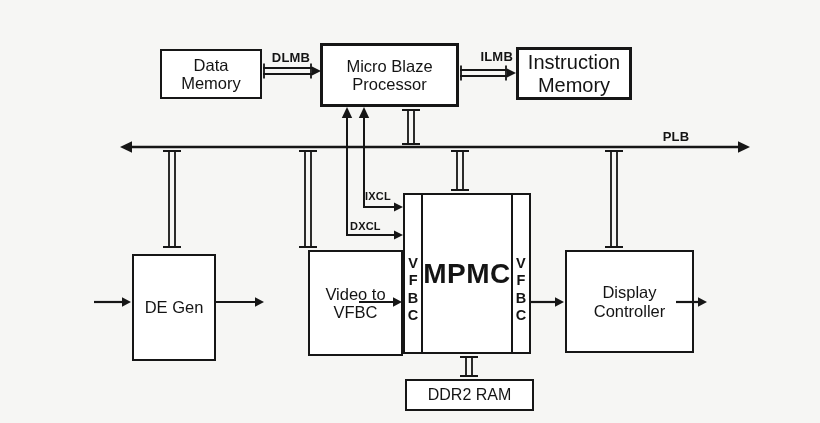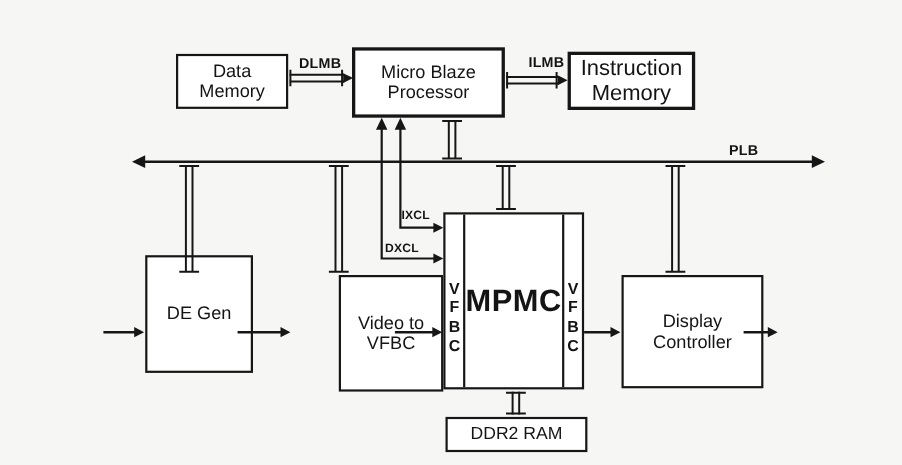--- a/index.html
+++ b/index.html
@@ -22,21 +22,21 @@
     justify-content: center;
     text-align: center;
     font-size: 16.5px;
     line-height: 1.12;
     z-index: 2;
   }
   #data-memory        { left:160px; top:49px;  width:102px; height:50px; }
   #microblaze         { left:320px; top:43px;  width:139px; height:64px; border-width:3px; }
   #instruction-memory { left:516px; top:47px;  width:116px; height:53px; border-width:3px; font-size:20px; }
   #dvi-in             { left:12px;  top:252px; width:82px;  height:104px; }
-  #de-gen             { left:132px; top:232px; width:98px;  height:107px; }
+  #de-gen             { left:132px; top:254px; width:84px;  height:107px; }
   #video-to-vfbc      { left:264px; top:250px; width:95px;  height:106px;margin-left:44px; }
   #display-controller { left:565px; top:250px; width:129px; height:103px; }
   #dvi-out            { left:708px; top:252px; width:95px;  height:103px; }
   #ddr2-ram           { left:405px; top:379px; width:129px; height:32px; font-size:16px; }
 
   #mpmc-block {
     left:403px; top:193px; width:128px; height:161px;
     padding:0; align-items:stretch; justify-content:flex-start;
   }
   .vfbc-col {

